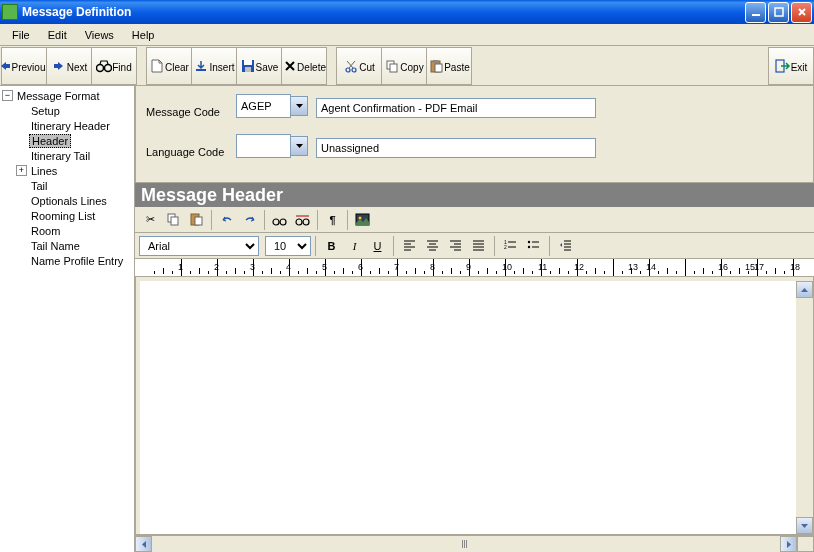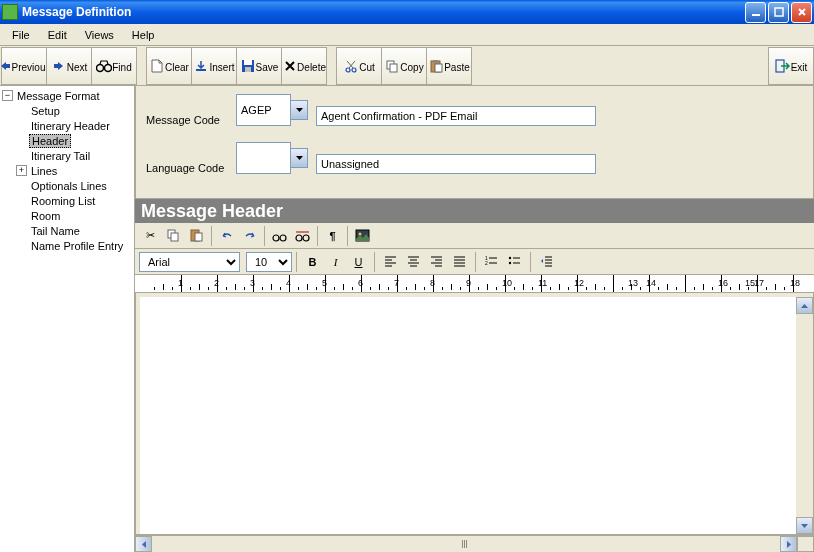--- a/index.html
+++ b/index.html
@@ -37,21 +37,21 @@
 .tree-item .label.selected { background: #c0c0c0; border: 1px dotted #000; }
 .indent-1 { padding-left: 14px; }
 
 
 .main { flex: 1; display: flex; flex-direction: column; background: #ece9d8; }
 
 .form-panel { padding: 8px 10px; border: 1px solid #aca899; border-top: none; background: #ece9d8; }
 .form-row { display: flex; align-items: flex-end; margin-bottom: 16px; }
 .form-row .flabel { width: 90px; }
 .form-row .combo { display: flex; align-items: center; }
-.form-row .combo input { height: 32px; border: 1px solid #7f9db9; padding: 0 4px; font-family: inherit; font-size: 11px; }
+.form-row .combo input { height: 24px; border: 1px solid #7f9db9; padding: 0 4px; font-family: inherit; font-size: 11px; }
 .form-row .combo .dropbtn { width: 17px; height: 20px; border: 1px solid #7f9db9; border-left: none; background: linear-gradient(to bottom, #e6eefc, #b0c4de); display: flex; align-items: center; justify-content: center; cursor: pointer; }
 .form-row .textfield { flex: 1; height: 20px; border: 1px solid #7f9db9; background: #fff; padding: 0 4px; margin-left: 8px; display: flex; align-items: center; max-width: 280px; }
 
 .section-header { height: 24px; background: #808080; color: #fff; font-size: 18px; font-weight: bold; padding: 0 6px; display: flex; align-items: center; }
 
 
 .editor-toolbar { background: #ece9d8; border-bottom: 1px solid #aca899; padding: 2px 4px; display: flex; align-items: center; gap: 0; height: 26px; }
 .ed-btn { width: 23px; height: 22px; border: 1px solid #ece9d8; display: flex; align-items: center; justify-content: center; cursor: pointer; font-size: 11px; }
 .ed-sep { width: 1px; height: 20px; background: #aca899; margin: 0 3px; }
 
@@ -241,20 +241,24 @@
         <span class="expander-space"></span>
         <span class="label selected">Header</span>
       </div>
     <div class="tree-item indent-1">
         <span class="expander-space"></span>
         <span class="label">Itinerary Tail</span>
       </div>
     <div class="tree-item indent-1">
         <span class="expander">+</span>
         <span class="label">Lines</span>
+      </div>
+    <div class="tree-item indent-1">
+        <span class="expander-space"></span>
+        <span class="label">Tail</span>
       </div>
     <div class="tree-item indent-1">
         <span class="expander-space"></span>
         <span class="label">Optionals Lines</span>
       </div>
     <div class="tree-item indent-1">
         <span class="expander-space"></span>
         <span class="label">Rooming List</span>
       </div>
     <div class="tree-item indent-1">
@@ -364,21 +368,21 @@
             <svg width="15" height="13">
               <rect x="1" y="1" width="13" height="11" fill="#304050" stroke="#000"></rect>
               <circle cx="5" cy="5" r="1.5" fill="#ffc040"></circle>
               <path d="M1 10 L5 6 L8 9 L11 5 L14 9 L14 12 L1 12 Z" fill="#508050"></path>
             </svg>
           </span>
         </div>
     </div>
 
     <div class="format-toolbar">
-      <select style="width:101px"><option>Arial</option></select>
+      <select style="width:120px"><option>Arial</option></select>
       <span style="width:6px"></span>
       <select style="width:46px"><option>10</option></select>
       <div class="fmt-sep"></div>
       <div class="fmt-btn">
           <b>B</b>
         </div>
       <div class="fmt-btn">
           <i style="font-family:serif;">I</i>
         </div>
       <div class="fmt-btn">

